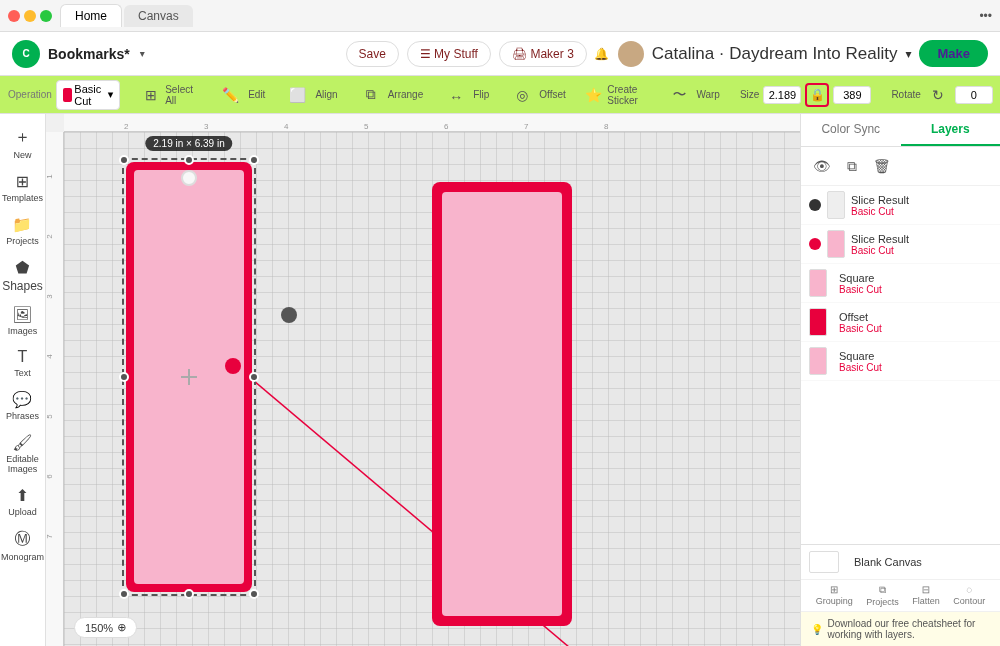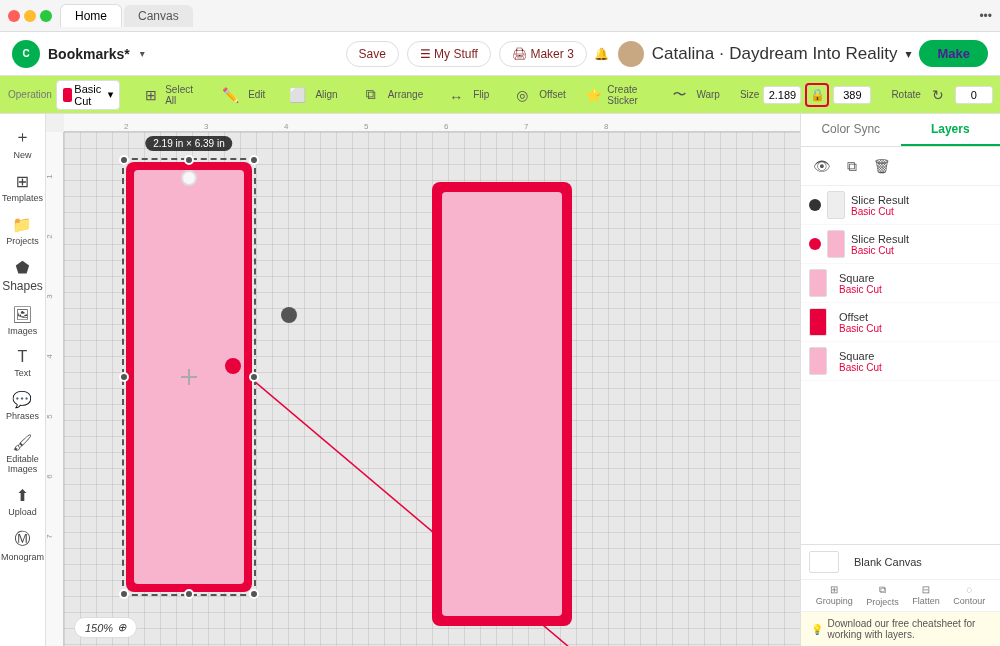--- a/index.html
+++ b/index.html
@@ -302,21 +302,20 @@
     .zoom-bar {
       position: absolute;
       bottom: 8px; left: 28px;
       background: white;
       border: 1px solid #ddd;
       border-radius: 12px;
       padding: 3px 10px;
       font-size: 11px;
       display: flex; align-items: center; gap: 4px;
       color: #333;
-      font-style: italic;
     }
 
     
     .handle {
       position: absolute;
       width: 10px; height: 10px;
       border-radius: 50%;
       border: 2px solid white;
     }
 

